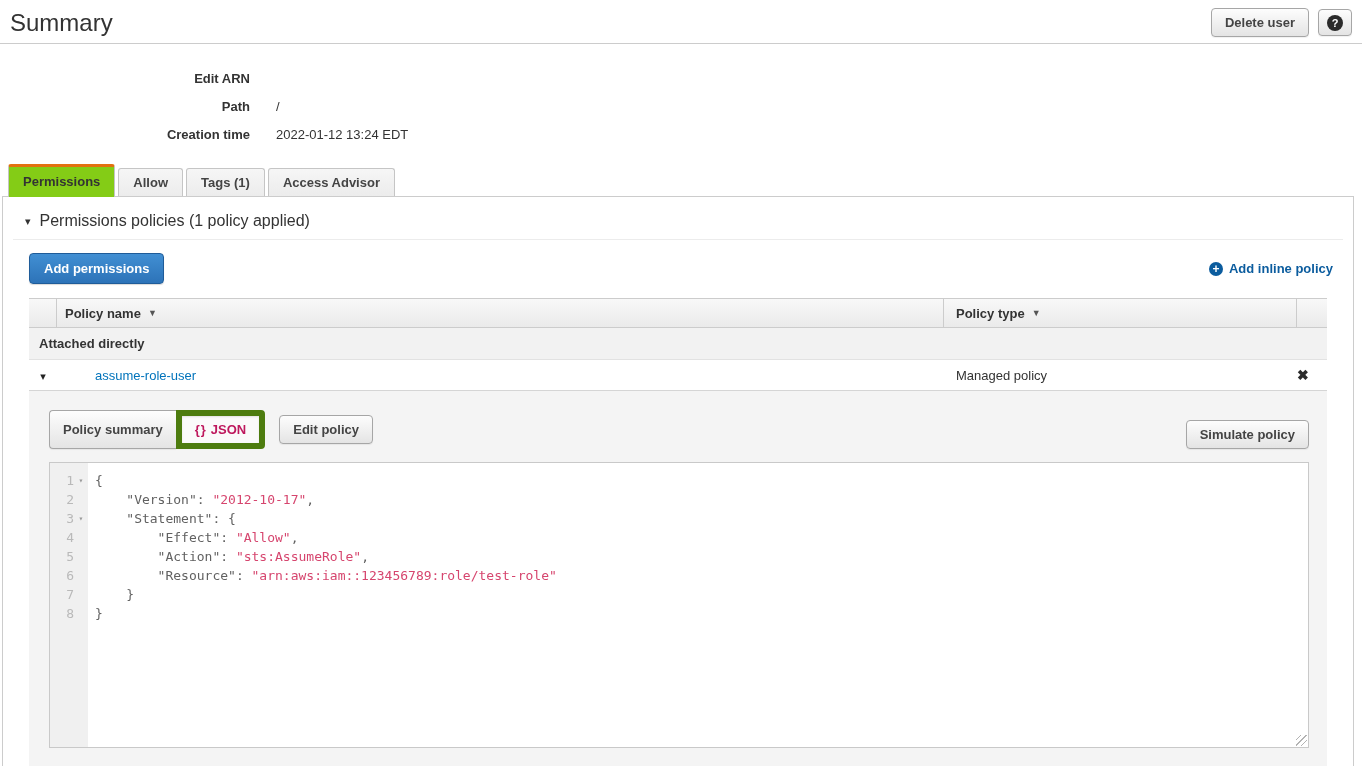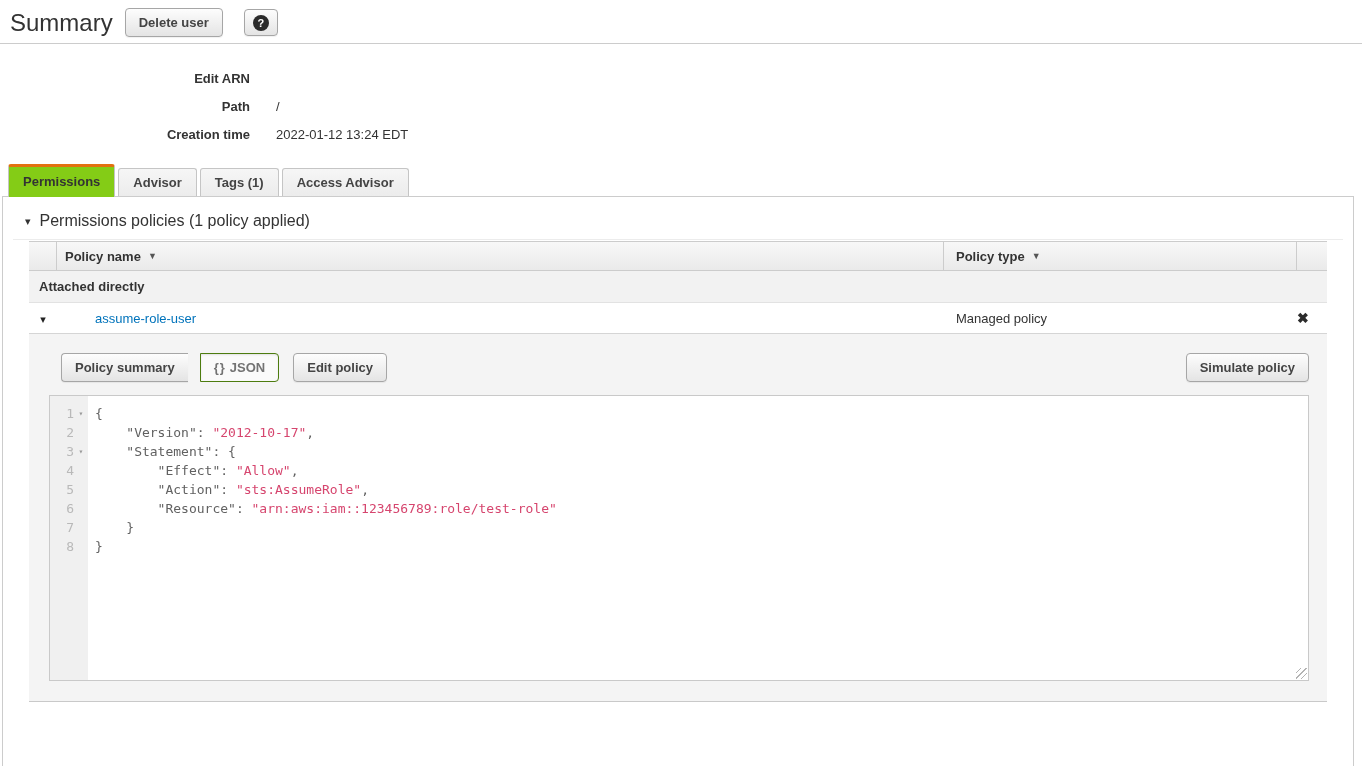--- a/index.html
+++ b/index.html
@@ -4,28 +4,28 @@
 <style>
   * { box-sizing: border-box; }
   html,body { margin:0; padding:0; }
   body {
     width:1362px; height:766px; overflow:hidden;
     background:#fff; color:#333;
     font-family:"Liberation Sans", sans-serif; font-size:13px;
   }
 
   
-  .page-header { display:flex; justify-content:flex-start; align-items:center; padding:8px 10px 6px 10px; }
+  .page-header { display:flex; justify-content:space-between; align-items:center; padding:8px 10px 6px 10px; }
   .page-title { font-size:24px; font-weight:400; color:#333; }
   .header-actions { display:flex; gap:9px; align-items:center; }
   .btn-gray {
     background:linear-gradient(#fdfdfd,#e4e4e4);
     border:1px solid #a6a6a6; border-radius:4px;
     padding:6px 13px; font-size:13px; font-weight:bold; color:#444;
-    box-shadow:0 1px 1px rgba(0,0,0,.06); cursor:pointer; white-space:nowrap;margin-left:12px;
+    box-shadow:0 1px 1px rgba(0,0,0,.06); cursor:pointer; white-space:nowrap;
   }
   .btn-help { padding:5px 8px 4px; }
   .q-circle { display:inline-block; width:16px; height:16px; border-radius:50%;
     background:#2b2b2b; color:#fff; font-size:11px; font-weight:bold;
     line-height:16px; text-align:center; }
   .top-divider { border:none; border-top:1px solid #ccc; margin:0; }
 
   
   .info-block { margin:20px 0 16px; }
   .info-row { display:flex; align-items:center; height:28px; }
@@ -81,22 +81,22 @@
   .pcol-type { flex:1; padding-left:12px; color:#333; }
   .pcol-last { width:30px; text-align:left; }
   .x-icon { font-size:14px; font-weight:bold; color:#2b2b2b; cursor:pointer; }
 
   
   .expanded { background:#f4f4f4; padding:19px 18px 20px 20px; border-bottom:1px solid #c9c9c9; }
   .detail-buttons { display:flex; justify-content:space-between; align-items:flex-end; }
   .detail-left { display:flex; align-items:center; }
   .btn-group { display:flex; }
   .btn-group .btn-gray:first-child { border-radius:4px 0 0 4px; border-right:none; }
-  .btn-group .btn-gray.pressed { border-radius:0 4px 4px 0; background:#fafafa; color:#737373;
-    border:1px solid #4d7c0f; box-shadow:inset 0 1px 2px rgba(0,0,0,.10); }
+  .btn-group .btn-gray.pressed { border-radius:0 4px 4px 0; background:#fafafa; color:#be185d;
+    border:6px solid #4d7c0f; box-shadow:inset 0 1px 2px rgba(0,0,0,.10); }
   .braces { font-weight:bold; margin-right:4px; letter-spacing:1px; }
   .btn-edit { margin-left:14px; }
 
   .editor-wrap { margin-top:13px; position:relative; border:1px solid #c9c9c9; background:#fff;
     height:286px; display:flex; overflow:hidden;
     font-family:"DejaVu Sans Mono", monospace; font-size:13px; line-height:19px; }
   .gutter { width:38px; background:#f0f0f0; color:#b9b9b9; padding-top:8px; flex:none; }
   .gline { display:flex; height:19px; }
   .gnum { flex:1; text-align:right; }
   .gfold { width:14px; font-size:8px; color:#9a9a9a; text-align:center; line-height:19px; }
@@ -127,33 +127,40 @@
     <div class="info-value">/</div>
   </div>
   <div class="info-row">
     <div class="info-label">Creation time</div>
     <div class="info-value">2022-01-12 13:24 EDT</div>
   </div>
 </div>
 
 <div class="tabs">
   <div class="tab active">Permissions</div>
-  <div class="tab">Advisor</div>
+  <div class="tab">Allow</div>
   <div class="tab">Tags (1)</div>
   <div class="tab">Access Advisor</div>
 </div>
 
 <div class="content-box">
 
   <div class="section-heading">
     <span class="section-caret">▾</span>
     <span>Permissions policies (1 policy applied)</span>
   </div>
   <div class="heading-sep"></div>
 
+  <div class="actions-row">
+    <button class="btn-primary">Add permissions</button>
+    <div class="add-inline-link">
+      <span class="plus-circle">+</span>
+      <span>Add inline policy</span>
+    </div>
+  </div>
 
   <div class="policies-table">
     <div class="tbl-header">
       <div class="hcol hcol-expand"></div>
       <div class="hcol hcol-name">
         <span>Policy name</span>
         <span class="sort-caret">▼</span>
       </div>
       <div class="hcol hcol-type">
         <span>Policy type</span>

